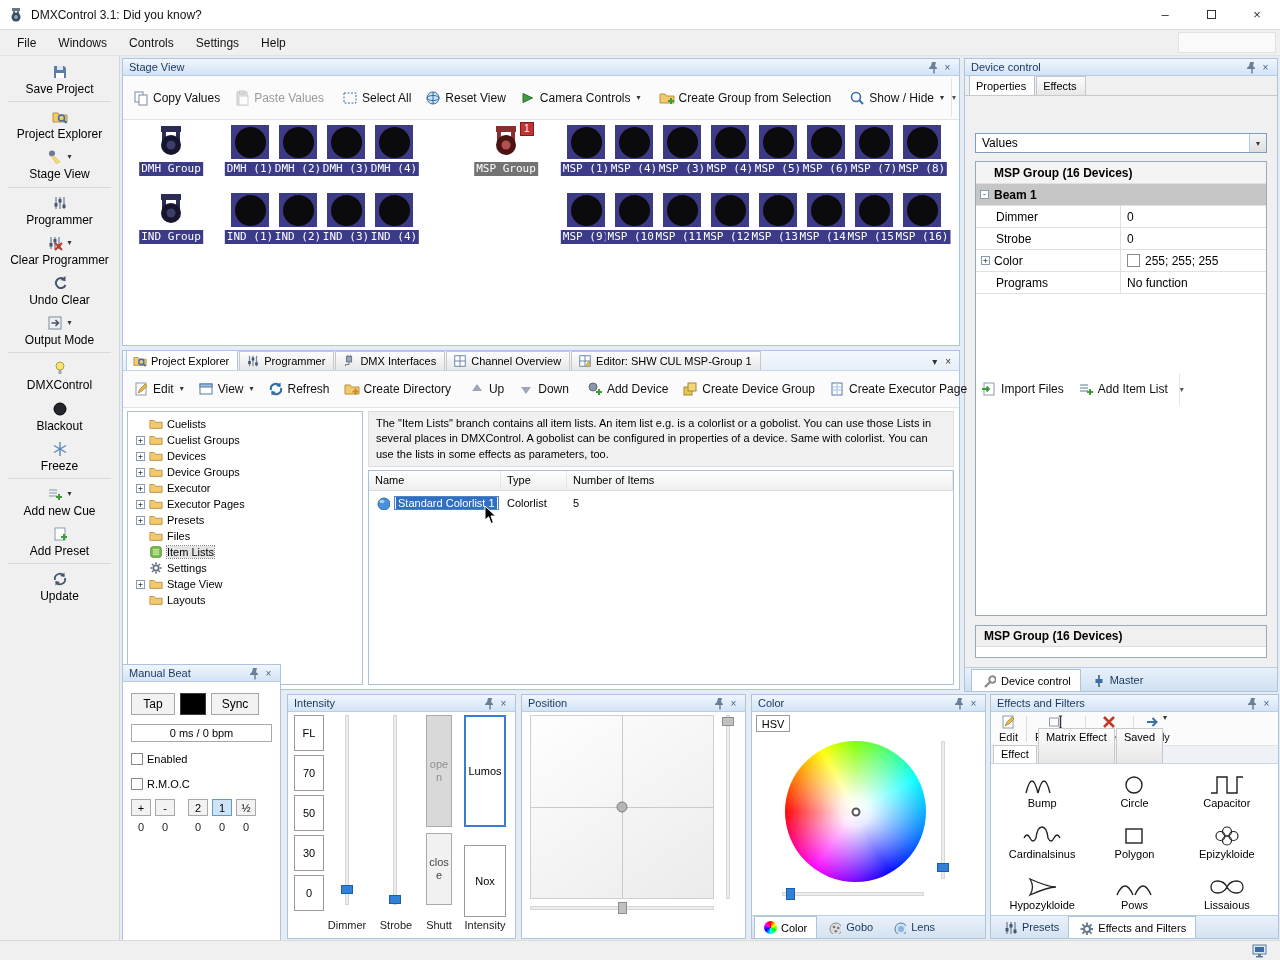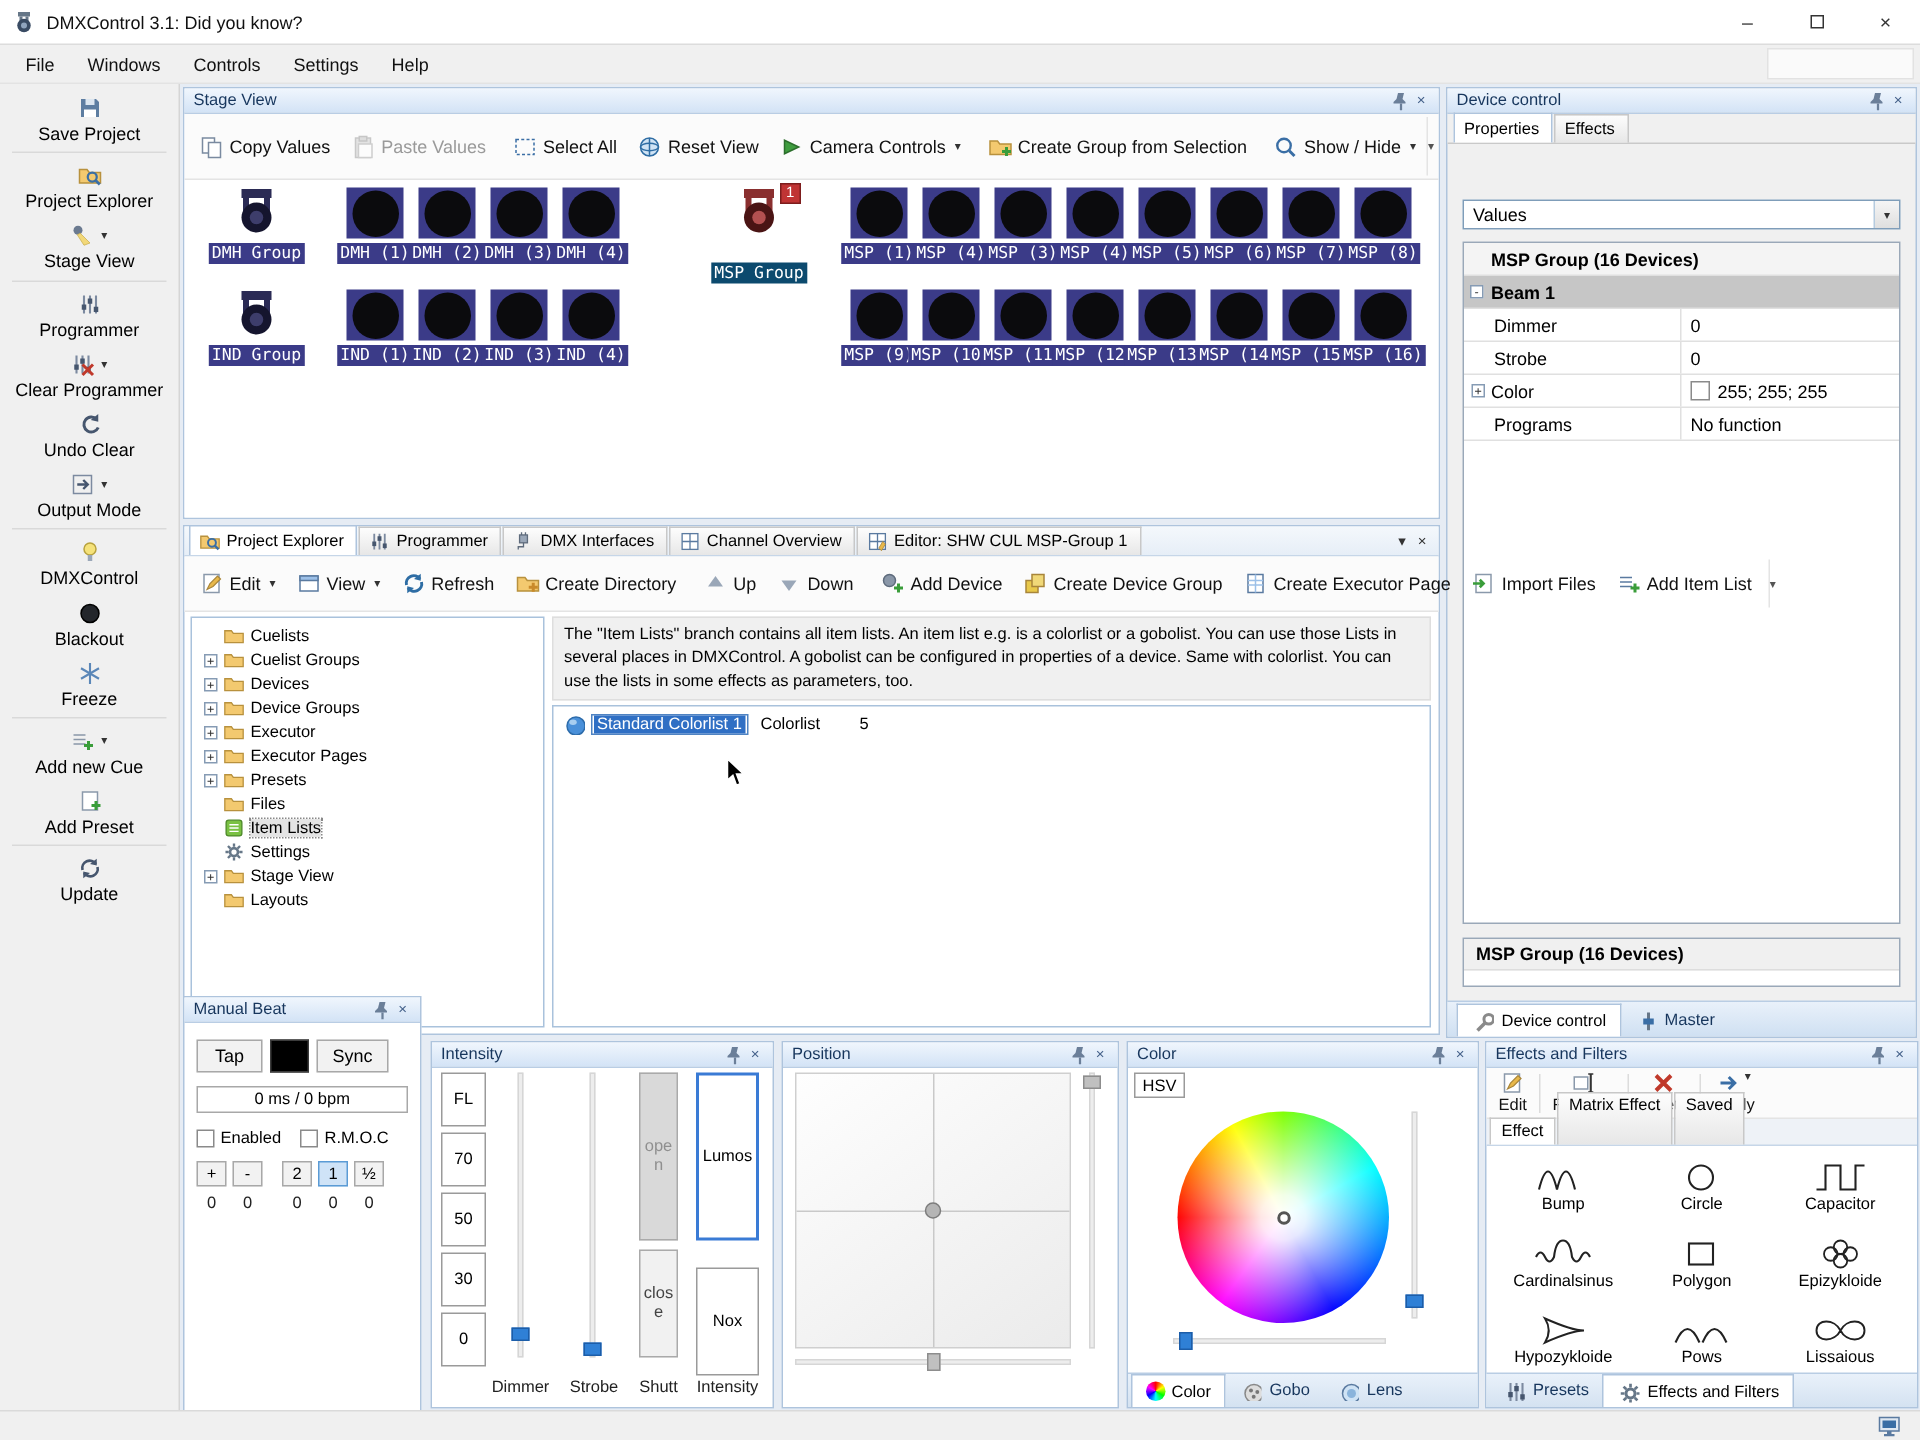--- a/index.html
+++ b/index.html
@@ -37,21 +37,21 @@
 .tb-overflow{margin-left:auto;width:14px;display:flex;align-items:center;justify-content:center;font-size:8px;color:#555;border-left:1px solid #e4e4e4;}
 
 #stage-panel{left:122px;top:58px;width:838px;height:288px;}
 #stage-toolbar{height:44px;}
 .stage-canvas{position:relative;width:100%;height:225px;background:#fff;overflow:hidden;}
 .device{position:absolute;width:40px;}
 .dev-box{width:38px;height:34px;background:#3b3b88;display:flex;align-items:center;justify-content:center;}
 .dev-box.head{background:transparent;}
 .dev-circle{width:31px;height:31px;border-radius:50%;background:#0b0b0d;}
 .dev-label{position:absolute;top:37px;left:19px;transform:translateX(-50%);background:#3b3b88;color:#fff;font-family:"DejaVu Sans Mono",monospace;font-size:11px;line-height:14px;padding:0 2px;white-space:nowrap;}
-.device.red .dev-label{background:#0c4a6e;margin-top:13px;}
+.device.red .dev-label{background:#737373;}
 .badge{position:absolute;top:-3px;left:33px;background:#c03434;color:#fff;font-size:10px;line-height:12px;padding:0 3px;border:1px solid #7d1d1d;}
 
 #tabs-panel{left:122px;top:350px;width:838px;height:340px;}
 .tabstrip{height:20px;background:linear-gradient(#f4f8fc,#e6eef7);display:flex;align-items:flex-end;padding-left:3px;border-bottom:1px solid #c6d6e8;}
 .tab{display:flex;align-items:center;gap:4px;padding:2px 8px 2px 6px;height:19px;background:linear-gradient(#fdfdfd,#e7e7e7);border:1px solid #c8c8c8;border-bottom:none;font-size:11px;white-space:nowrap;margin-right:1px;}
 .tab.active{background:#fff;height:20px;border-color:#aec4dd;}
 .tabstrip-right{margin-left:auto;display:flex;gap:8px;padding:0 8px 3px;align-items:center;font-size:10px;color:#333;}
 #pe-toolbar{height:37px;}
 .pe-body{position:absolute;left:4px;right:5px;top:60px;bottom:4px;display:flex;gap:5px;}
 .pe-tree{width:236px;background:#fff;border:1px solid #a9c2dc;padding:4px 2px;overflow:hidden;flex:none;}
@@ -95,21 +95,21 @@
 #position{left:521px;top:694px;width:225px;height:245px;}
 #color-panel{left:751px;top:694px;width:235px;height:245px;}
 #effects-panel{left:990px;top:694px;width:289px;height:245px;}
 .btn{background:#f2f2f2;border:1px solid #a8a8a8;display:flex;align-items:center;justify-content:center;font-size:12px;}
 
 .mb-row1{display:flex;gap:5px;margin:11px 8px 0;}
 .mb-tap{width:44px;height:22px;}
 .mb-ind{width:26px;height:22px;background:#000;border:1px solid #3c3c3c;}
 .mb-sync{width:48px;height:22px;}
 .mb-field{margin:9px 8px 0;height:18px;border:1px solid #a8a8a8;background:#fff;display:flex;align-items:center;justify-content:center;font-size:11px;}
-.mb-checks{display:flex;margin:11px 8px 0;gap:13px;font-size:11px;align-items:center;}
+.mb-checks{display:flex;margin:11px 8px 0;gap:13px;font-size:11px;flex-direction:column;}
 .check-wrap{display:flex;align-items:center;}
 .checkbox{width:12px;height:12px;border:1px solid #8a8a8a;background:#fff;margin-right:4px;flex:none;}
 .mb-btns{display:flex;margin:9px 8px 0;gap:4px;align-items:center;}
 .mb-sbtn{width:20px;height:17px;font-size:11px;}
 .mb-sbtn.active{background:#cfe3f7;border-color:#5b9bd5;}
 .gap-left{margin-left:9px;}
 .mb-zeros{display:flex;margin:5px 8px 0;gap:4px;font-size:11px;color:#222;}
 .mb-zeros span{width:20px;text-align:center;}
 .mb-zeros span.gap-left{margin-left:9px;}
 
@@ -1021,20 +1021,25 @@
             <svg width="16" height="16" viewBox="0 0 16 16">
               <path d="M1 4 L6 4 L7.5 6 L15 6 L15 13 L1 13 Z" fill="#f3c96f" stroke="#b8913d"></path>
             </svg>
           </span>
           <span class="ti-label">Layouts</span>
         </div>
       </div>
     <div class="pe-right">
       <div class="pe-desc">The "Item Lists" branch contains all item lists. An item list e.g. is a colorlist or a gobolist. You can use those Lists in several places in DMXControl. A gobolist can be configured in properties of a device. Same with colorlist. You can use the lists in some effects as parameters, too.</div>
       <div class="pe-table">
+        <div class="pt-header" id="pt-cols">
+            <div class="pt-col c0">Name</div>
+            <div class="pt-col c1">Type</div>
+            <div class="pt-col c2">Number of Items</div>
+          </div>
         <div id="pt-rows">
             <div class="pt-row">
               <div class="pt-cell c0">
                 <span class="icon">
                   <svg width="14" height="14" viewBox="0 0 14 14">
                     <circle cx="8" cy="8" r="6" fill="#4a90d9" stroke="#2d6cab"></circle>
                     <ellipse cx="6" cy="5.5" rx="2.5" ry="1.8" fill="#a8cef0"></ellipse>
                   </svg>
                 </span>
                 <span class="edit-box"><span class="edit-sel">Standard Colorlist 1</span></span>

